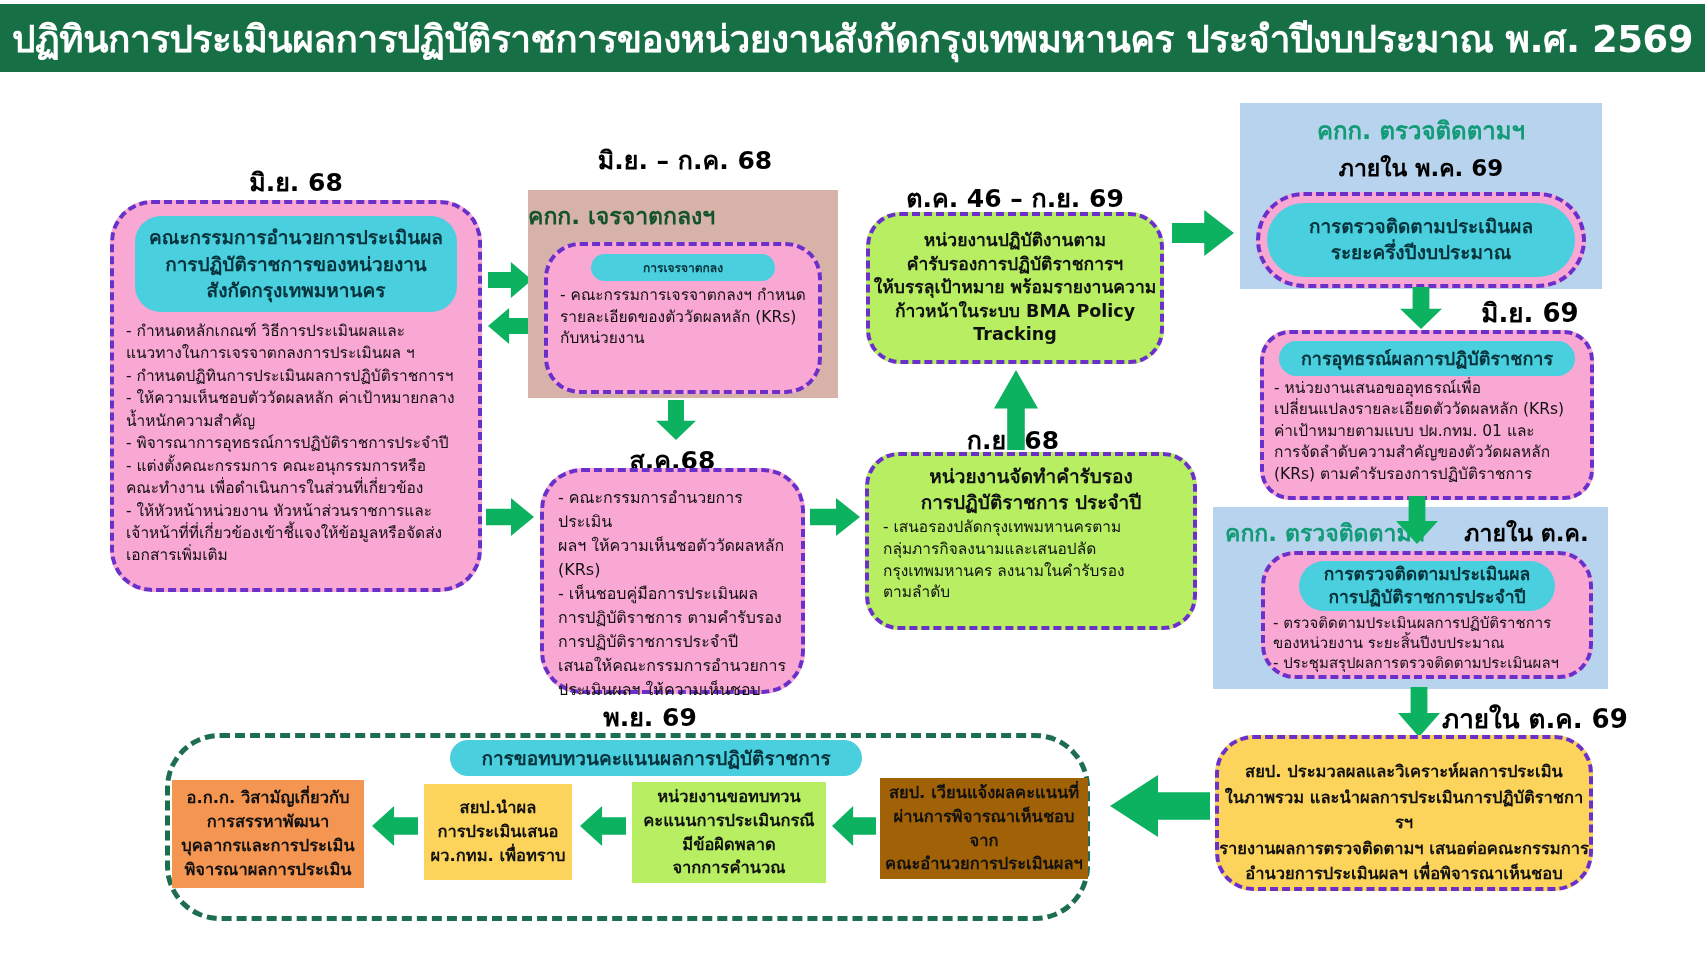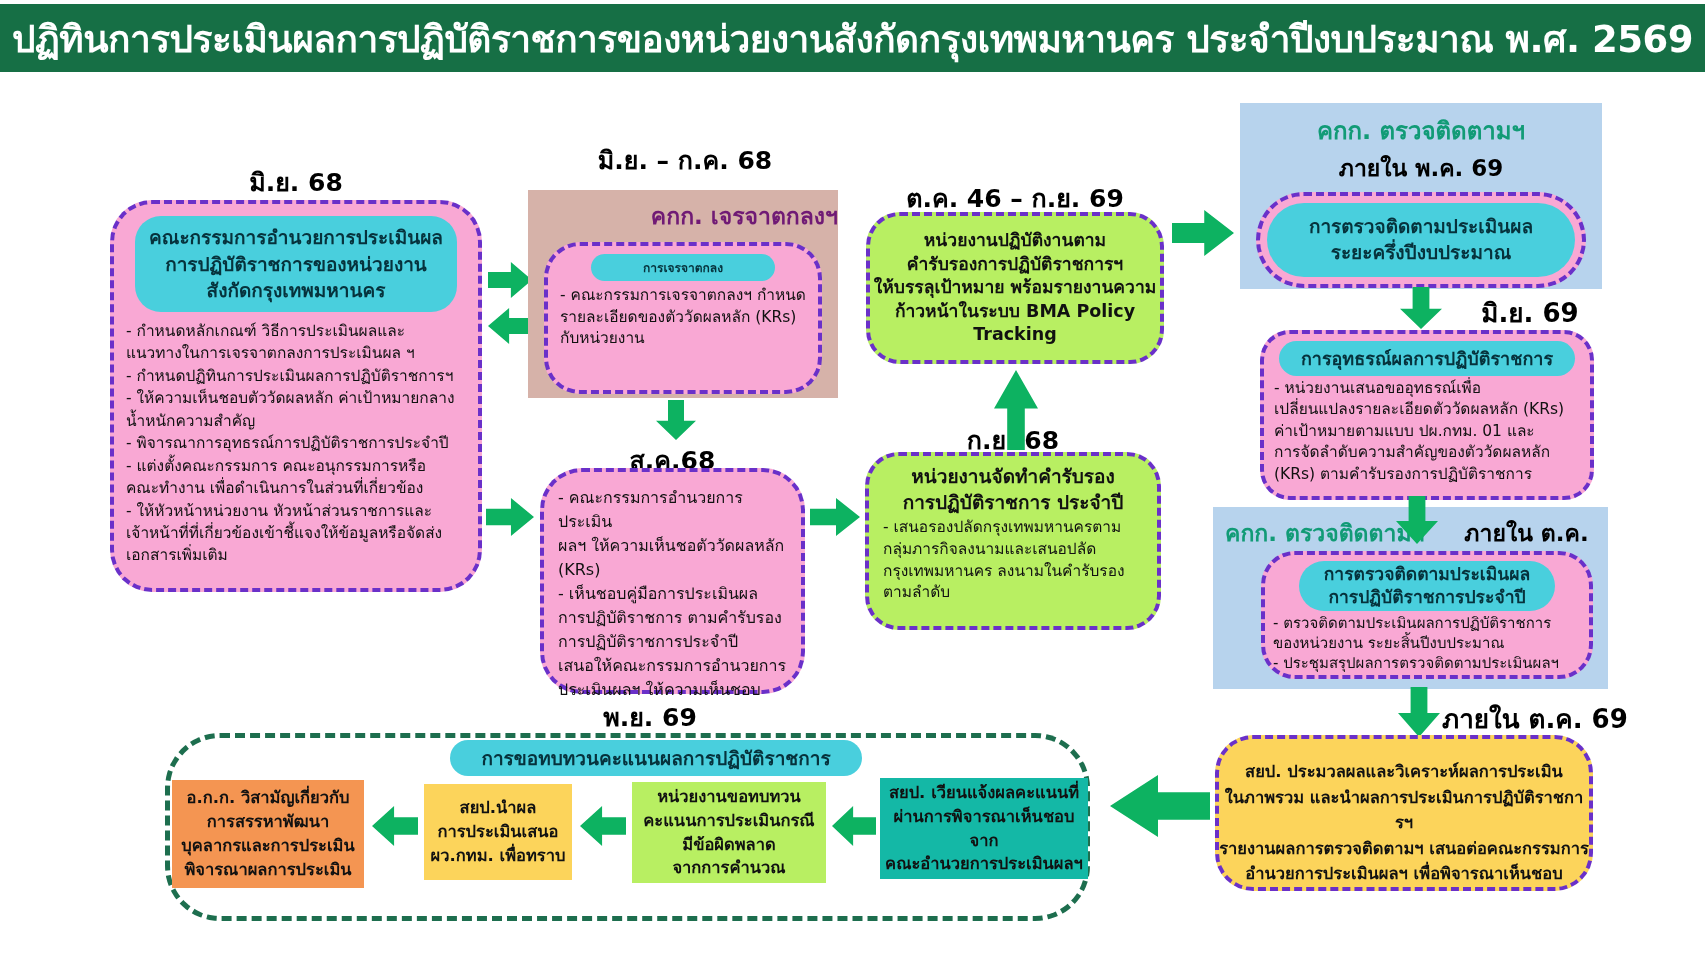--- a/index.html
+++ b/index.html
@@ -67,21 +67,21 @@
 เจ้าหน้าที่ที่เกี่ยวข้องเข้าชี้แจงให้ข้อมูลหรือจัดส่ง
 เอกสารเพิ่มเติม</div>
   </div>
 
   <div class="arrow right" style="left:488px; top:262px; width:44px; height:36px;"></div>
   <div class="arrow left" style="left:488px; top:308px; width:44px; height:36px;"></div>
 
   <div class="date" style="left:520px; top:140px; width:330px;">มิ.ย. – ก.ค. 68</div>
 
   <div class="blue-panel" style="left:528px; top:190px; width:310px; height:208px; background:#d6b2a9; padding-top:8px;">
-    <div style="color:#701a75; font-weight:bold; font-size:23px; text-align:right;">คกก. เจรจาตกลงฯ</div>
+    <div style="color:#14532d; font-weight:bold; font-size:23px; text-align:left;">คกก. เจรจาตกลงฯ</div>
     <div class="soft-box" style="position:relative; margin:8px auto 0; width:278px; height:152px; border-radius:36px; padding:8px 12px;">
       <div class="pill" style="margin:0 auto; width:184px; padding:4px 0; font-size:12px;">การเจรจาตกลง</div>
       <div class="t" style="margin-top:4px; font-size:15.5px; line-height:1.4;">- คณะกรรมการเจรจาตกลงฯ กำหนด
 รายละเอียดของตัววัดผลหลัก (KRs)
 กับหน่วยงาน</div>
     </div>
   </div>
 
   <div class="arrow down" style="left:656px; top:400px; width:40px; height:40px;"></div>
 
@@ -96,21 +96,21 @@
 การปฏิบัติราชการประจำปี
 เสนอให้คณะกรรมการอำนวยการ
 ประเมินผลฯ ให้ความเห็นชอบ</div>
   </div>
 
   <div class="arrow right" style="left:486px; top:498px; width:48px; height:38px;"></div>
   <div class="arrow right" style="left:810px; top:498px; width:50px; height:38px;"></div>
 
   <div class="date" style="left:865px; top:420px; width:296px;">ก.ย. 68</div>
 
-  <div class="lime-box" style="left:865px; top:452px; width:296px; height:178px; padding:8px 14px;">
+  <div class="lime-box" style="left:865px; top:452px; width:332px; height:178px; padding:8px 14px;">
     <div class="t" style="font-weight:bold; font-size:19px; text-align:center; line-height:1.35;">หน่วยงานจัดทำคำรับรอง
 การปฏิบัติราชการ ประจำปี</div>
     <div class="t" style="font-size:15.5px; line-height:1.4; margin-top:2px;"> - เสนอรองปลัดกรุงเทพมหานครตาม
 กลุ่มภารกิจลงนามและเสนอปลัด
 กรุงเทพมหานคร ลงนามในคำรับรอง
 ตามลำดับ</div>
   </div>
 
   <div class="arrow up" style="left:994px; top:370px; width:44px; height:80px;"></div>
 
@@ -189,17 +189,17 @@
 การประเมินเสนอ
 ผว.กทม. เพื่อทราบ</div>
   <div class="arrow left" style="left:580px; top:806px; width:46px; height:40px;"></div>
 
   <div class="step-box t" style="left:632px; top:782px; width:194px; height:101px; background:#b8ef62;">หน่วยงานขอทบทวน
 คะแนนการประเมินกรณี
 มีข้อผิดพลาด
 จากการคำนวณ</div>
   <div class="arrow left" style="left:832px; top:806px; width:44px; height:40px;"></div>
 
-  <div class="step-box t" style="left:880px; top:778px; width:208px; height:101px; background:#14b8a6;">สยป. เวียนแจ้งผลคะแนนที่
+  <div class="step-box t" style="left:880px; top:778px; width:208px; height:101px; background:#a16207;">สยป. เวียนแจ้งผลคะแนนที่
 ผ่านการพิจารณาเห็นชอบจาก
 คณะอำนวยการประเมินผลฯ</div>
 
 </div>
 
 </body></html>

